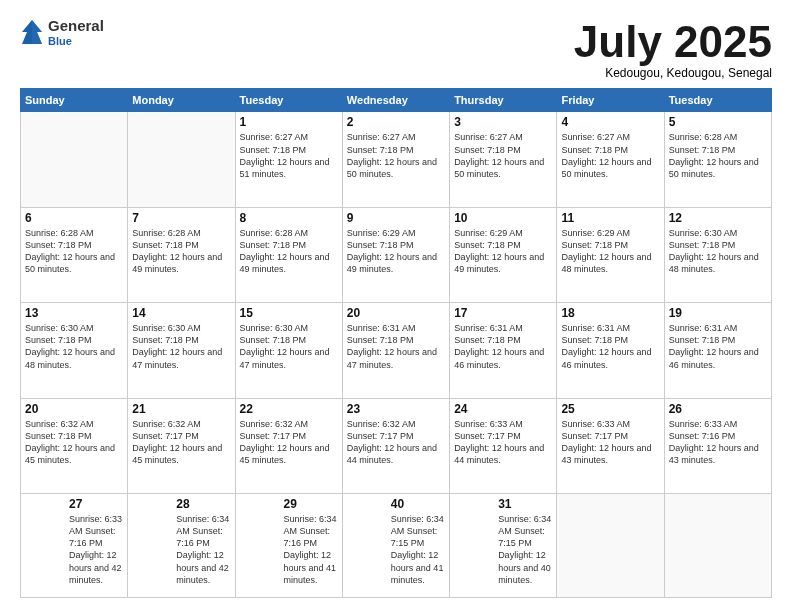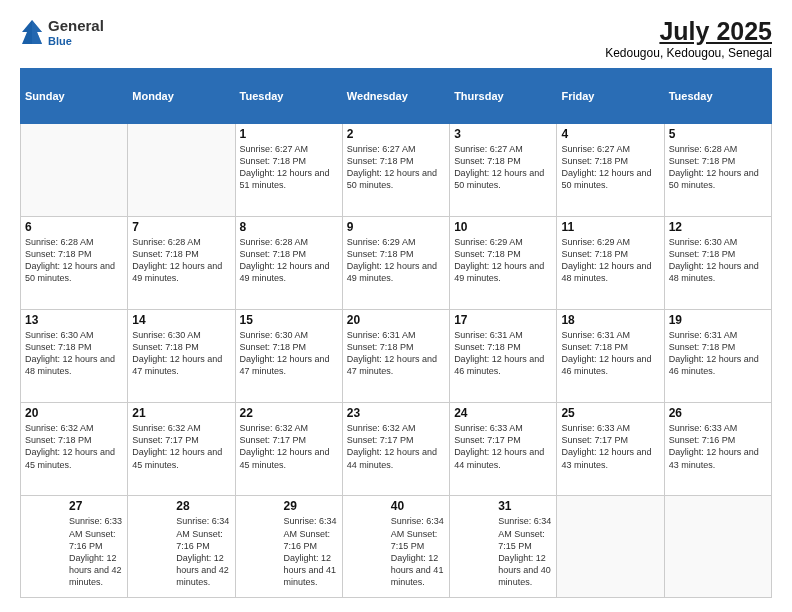--- a/index.html
+++ b/index.html
@@ -44,43 +44,42 @@
       color: #1a5fa8;
     }
     .logo-icon {
       width: 24px;
       height: 28px;
     }
     .title-block {
       text-align: right;
     }
     .month-title {
-      font-size: 25px;
+      font-size: 44px;
       font-weight: bold;
       color: #1a1a1a;
       line-height: 1.1;
-      text-decoration: underline;
     }
     .subtitle {
       font-size: 12px;
       color: #000000;
     }
     .calendar {
       flex: 1;
       border: 1px solid #ccc;
       border-collapse: collapse;
       width: 100%;
       table-layout: fixed;
     }
     .calendar th {
       background: #2a6db5;
       color: #fff;
       font-size: 11px;
       font-weight: bold;
-      padding: 21px 4px;
+      padding: 5px 4px;
       text-align: left;
       border: 1px solid #2a6db5;
     }
     .calendar td {
       vertical-align: top;
       border: 1px solid #ccc;
       padding: 3px 4px;
       font-size: 9.5px;
       color: #222;
       height: 88px;

